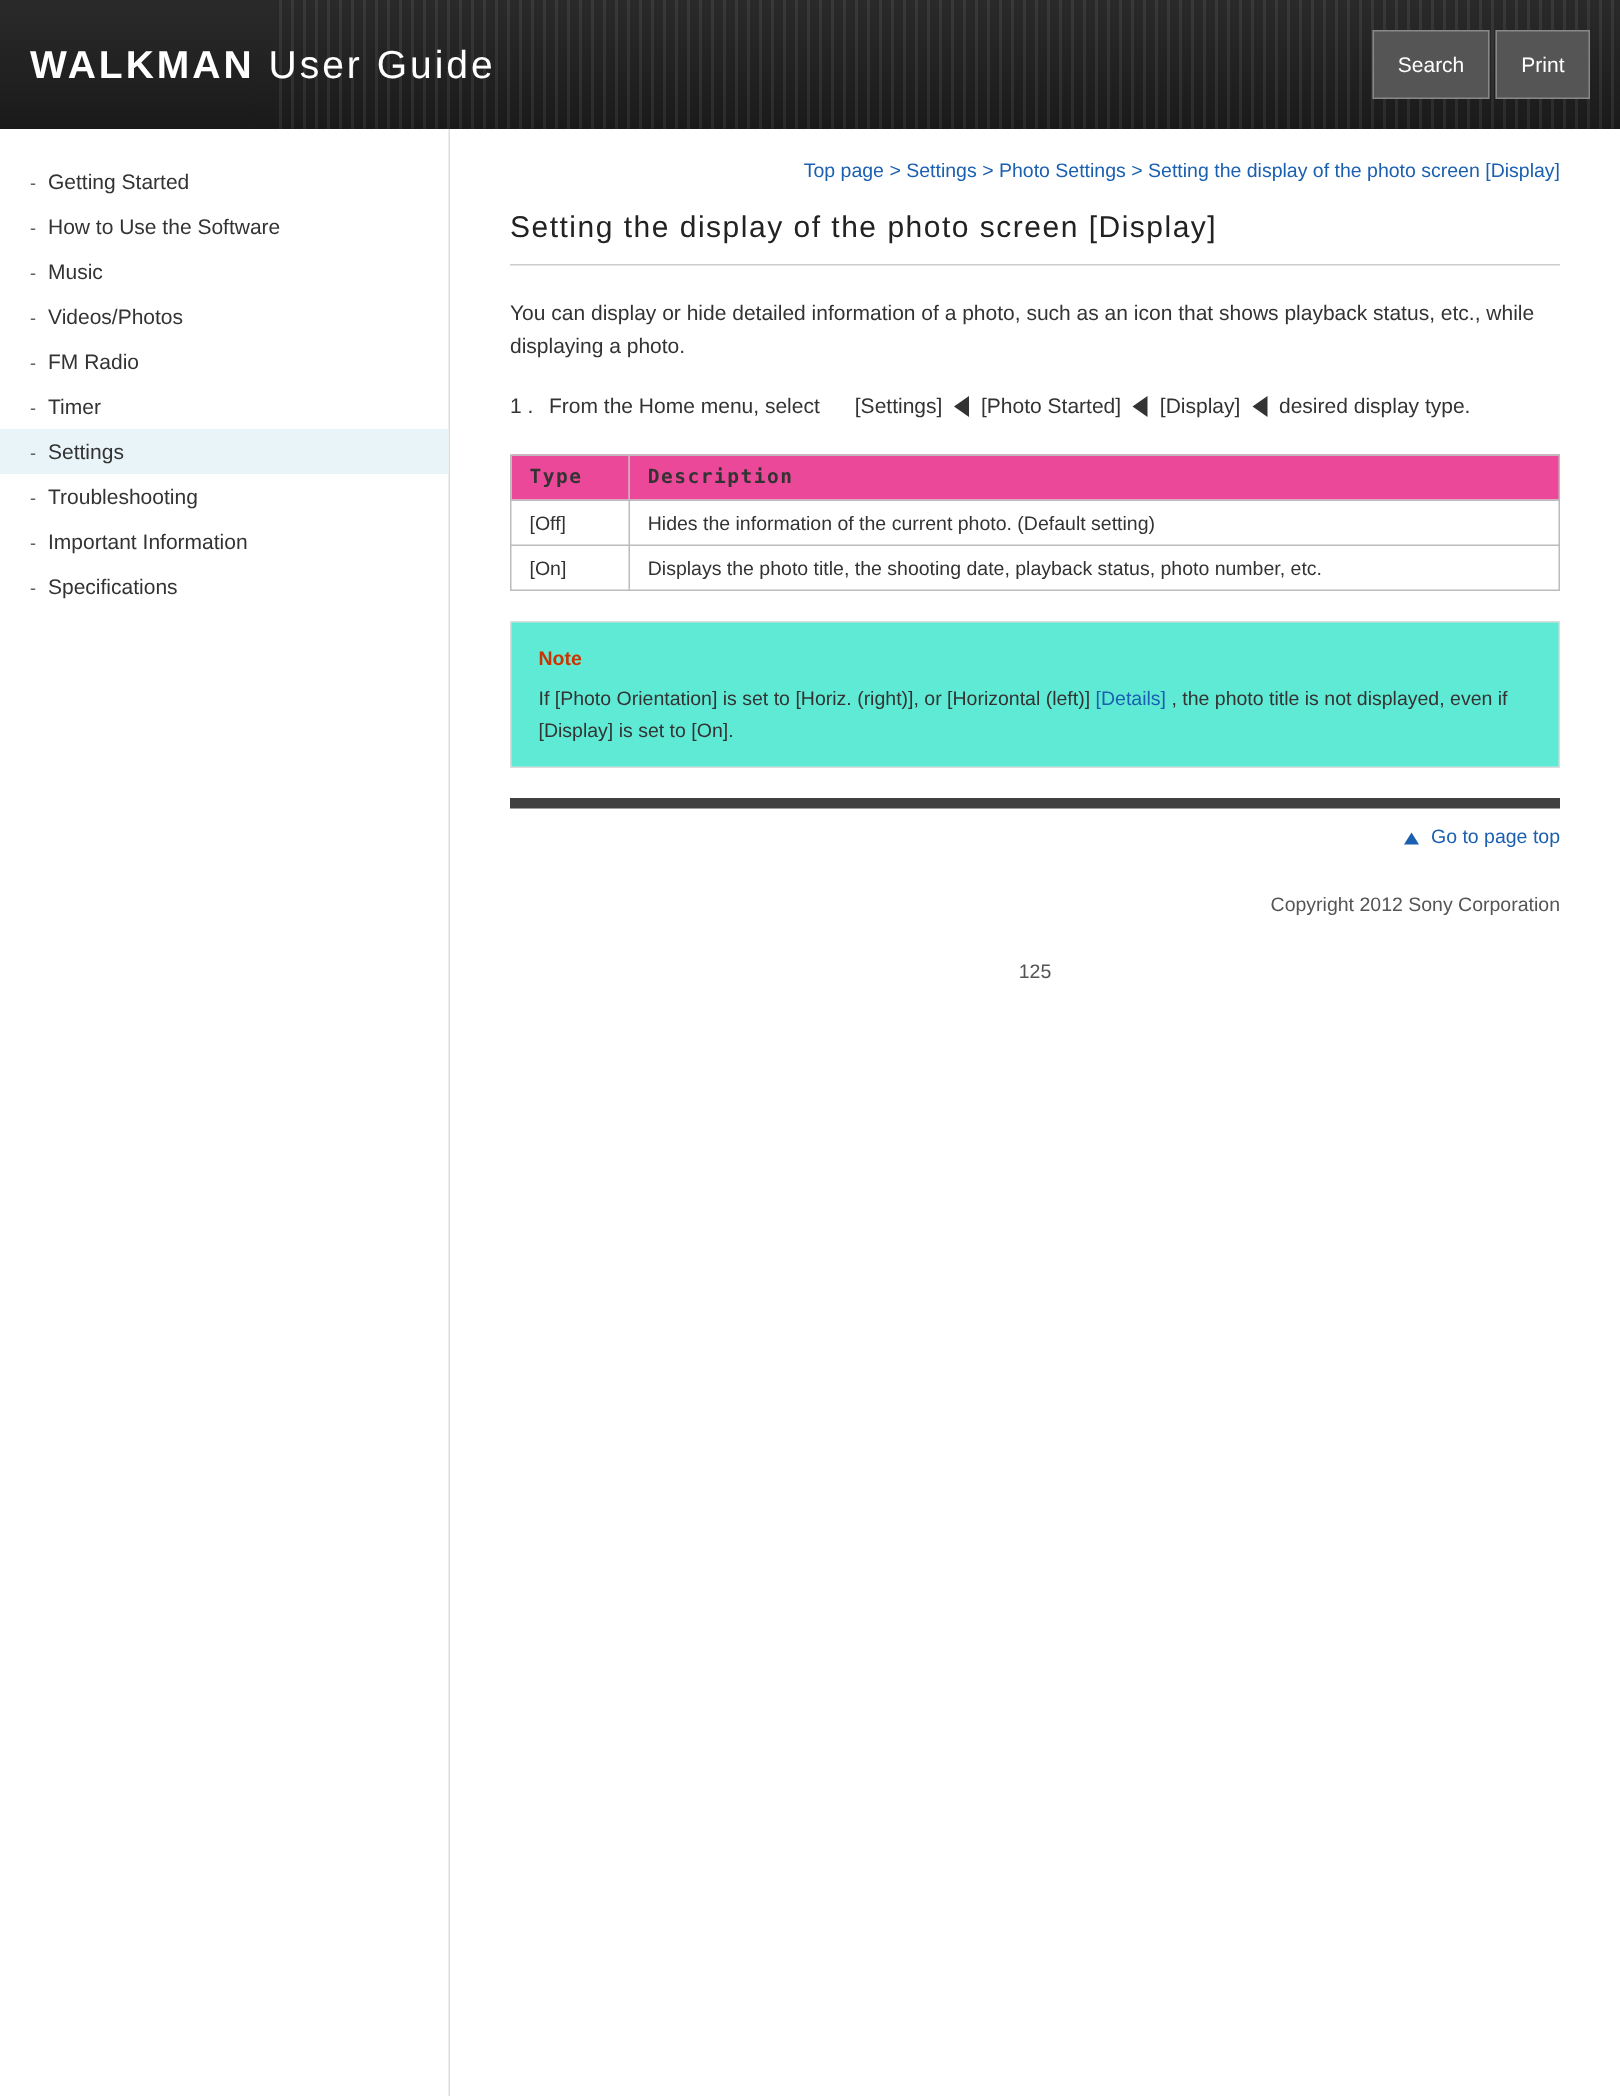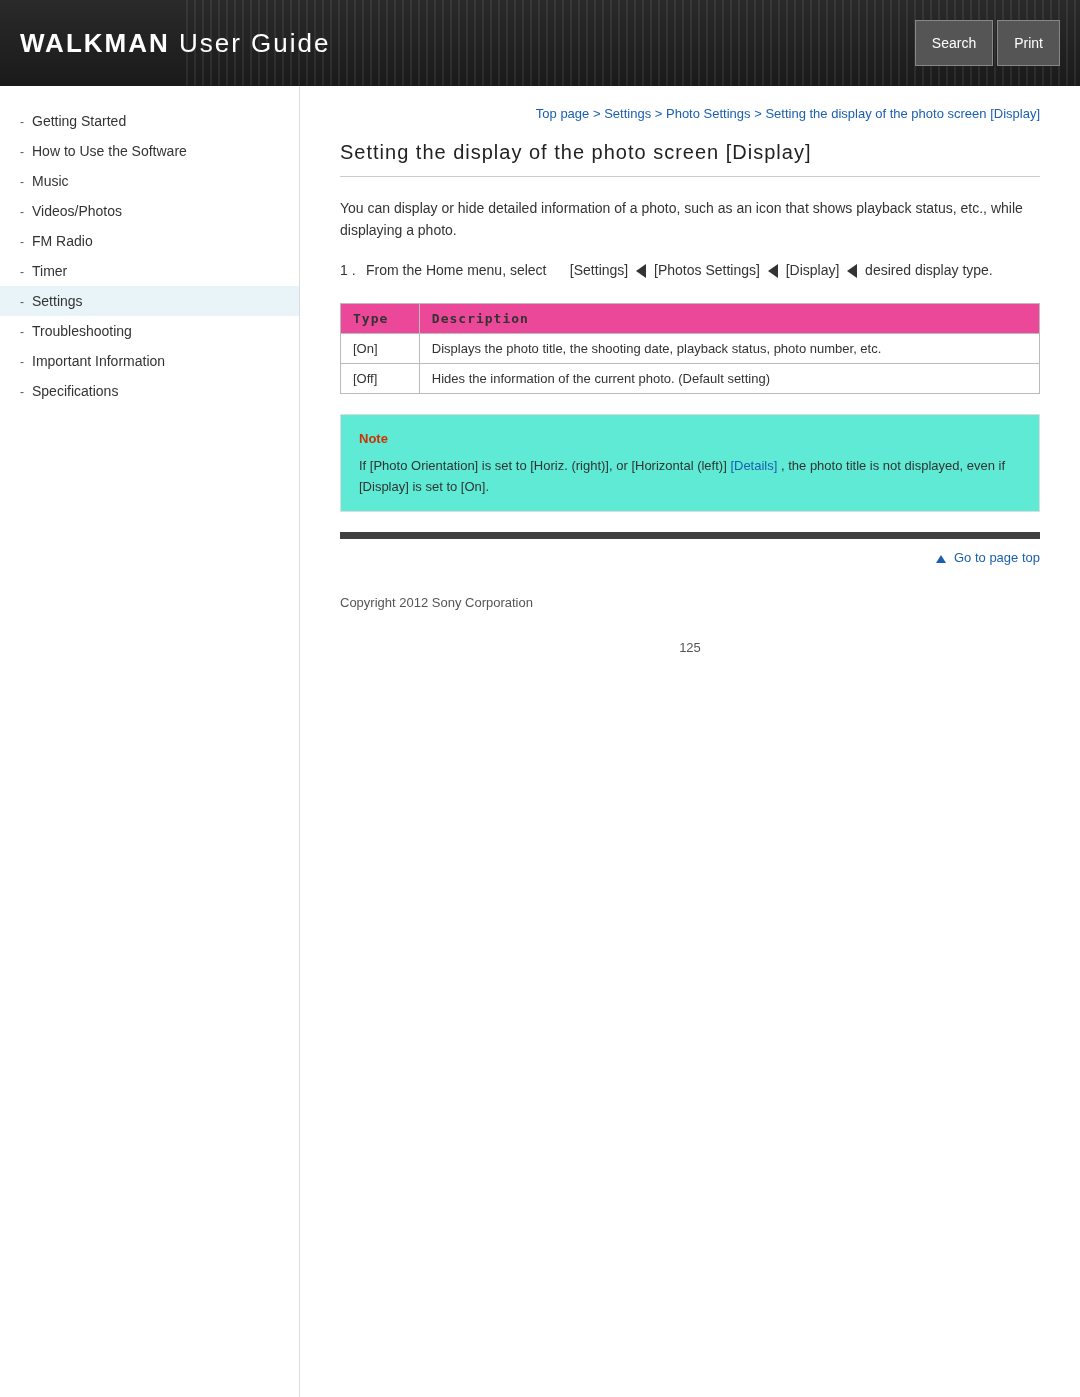--- a/index.html
+++ b/index.html
@@ -214,21 +214,21 @@
       height: 0;
       border-left: 5px solid transparent;
       border-right: 5px solid transparent;
       border-bottom: 8px solid #1a5fb0;
       margin-right: 4px;
       vertical-align: middle;
     }
 
     
     .footer {
-      text-align: left;
+      text-align: right;
       font-size: 13px;
       color: #555;
       padding: 10px 0 20px;
     }
     .page-num {
       text-align: center;
       font-size: 13px;
       color: #555;
       padding: 10px 0;
     }
@@ -308,43 +308,43 @@
 
     <p class="description">You can display or hide detailed information of a photo, such as an icon that shows playback status, etc., while displaying a photo.</p>
 
     <div class="instruction">
       <span class="step-num">1 .</span>
       <span>
         <span>From the Home menu, select</span>
         &nbsp;&nbsp;&nbsp;&nbsp;
         <span>[Settings]</span>
         <span class="nav-arrow"></span>
-        <span>[Photos Settings]</span>
+        <span>[Photo Started]</span>
         <span class="nav-arrow"></span>
         <span>[Display]</span>
         <span class="nav-arrow"></span>
         <span>desired display type.</span>
       </span>
     </div>
 
     <table class="info-table">
       <thead>
         <tr>
           <th>Type</th>
           <th>Description</th>
         </tr>
       </thead>
       <tbody>
         <tr class="table-row">
+          <td class="type-col">[Off]</td>
+          <td>Hides the information of the current photo. (Default setting)</td>
+        </tr>
+        <tr class="table-row">
           <td class="type-col">[On]</td>
           <td>Displays the photo title, the shooting date, playback status, photo number, etc.</td>
-        </tr>
-        <tr class="table-row">
-          <td class="type-col">[Off]</td>
-          <td>Hides the information of the current photo. (Default setting)</td>
         </tr>
       </tbody>
     </table>
 
     <div class="note-box">
       <div class="note-label">Note</div>
       <div class="note-text">
         <span>If [Photo Orientation] is set to [Horiz. (right)], or [Horizontal (left)]</span>
         <a class="note-link">[Details]</a>
         <span>, the photo title is not displayed, even if [Display] is set to [On].</span>

